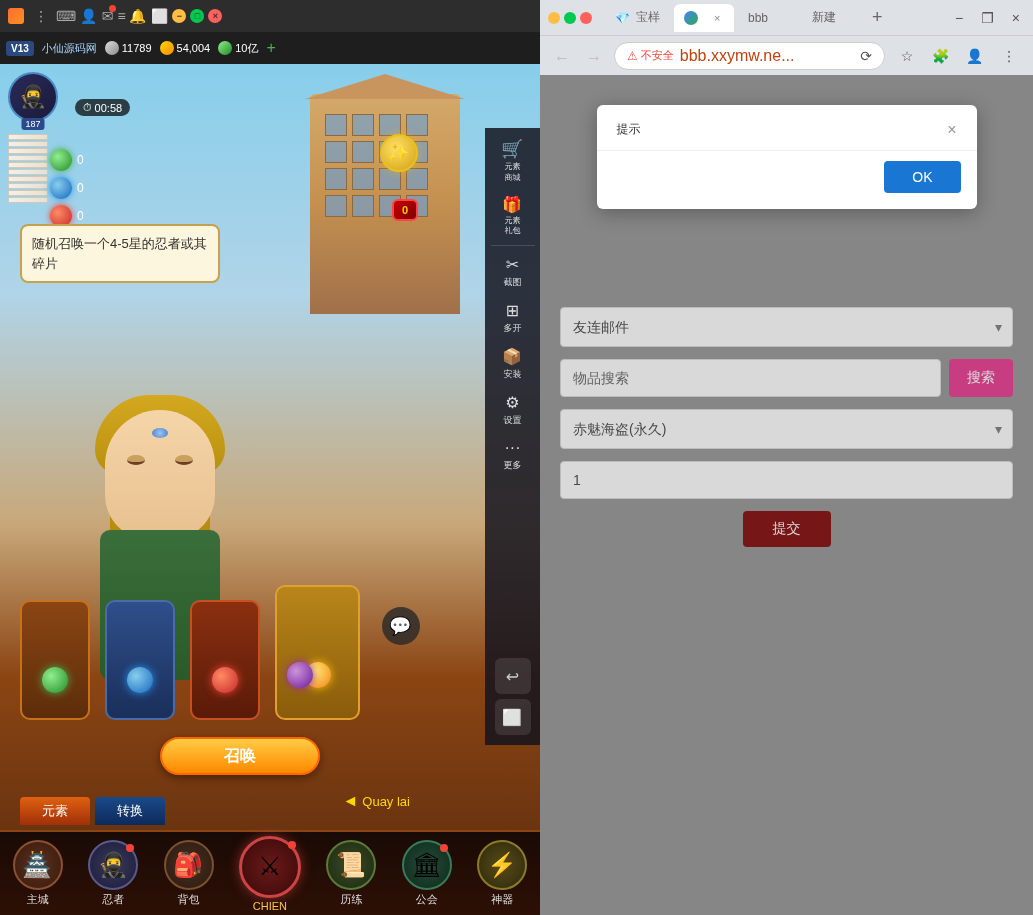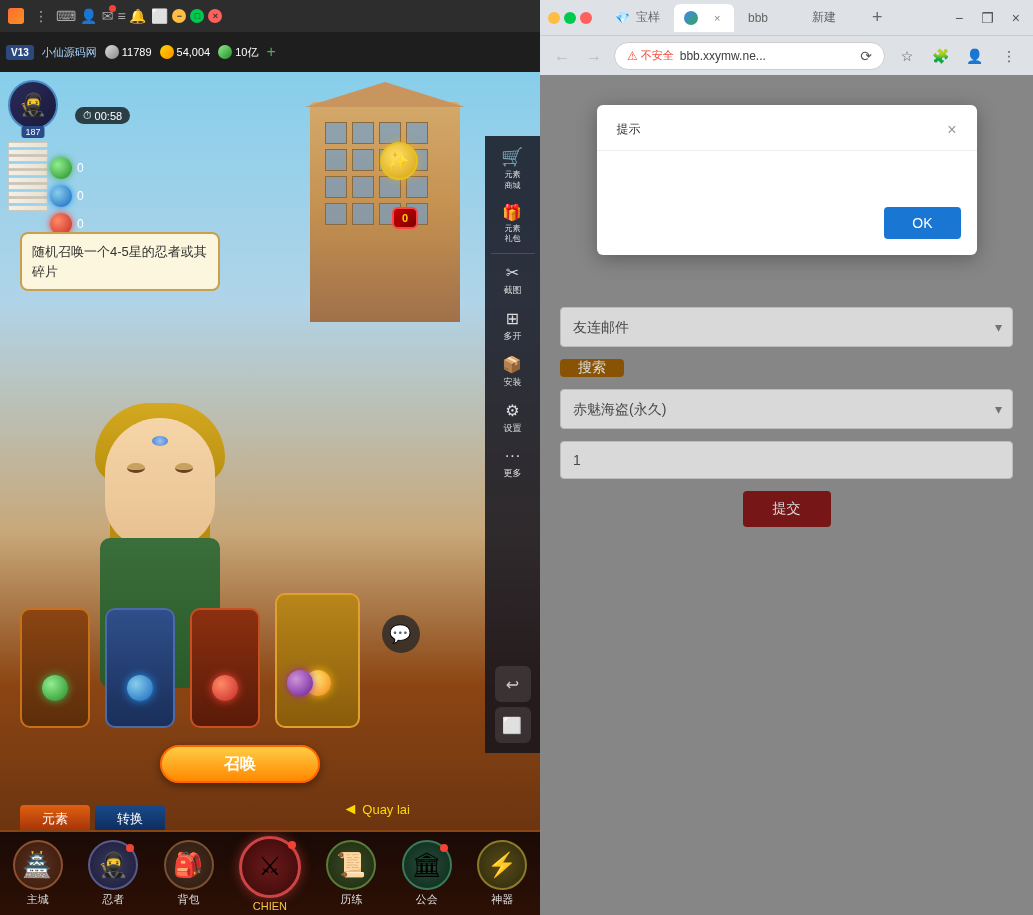--- a/index.html
+++ b/index.html
@@ -47,21 +47,21 @@
       font-weight: bold;
     }
     .tb-btn.minimize { background: #ffbd44; }
     .tb-btn.maximize { background: #00ca4e; }
     .tb-btn.close { background: #ff605c; }
     .tb-more { color: #aaa; font-size: 14px; cursor: pointer; padding: 0 4px; }
 
     
     .game-toolbar {
       width: 100%;
-      height: 40px;
+      height: 32px;
       background: #1e1e1e;
       display: flex;
       align-items: center;
       padding: 0 6px;
       gap: 8px;
     }
     .game-toolbar .level-badge {
       background: #2a4a7f;
       color: #fff;
       font-size: 10px;
@@ -479,21 +479,21 @@
       border-radius: 14px;
       display: flex;
       align-items: center;
       padding: 0 12px;
       gap: 6px;
     }
     .not-secure {
       color: #f44336; font-size: 11px; display: flex; align-items: center; gap: 3px;
     }
     .lock-warn { font-size: 12px; }
-    .address-url { font-size: 12px; color: #404040; }
+    .address-url { font-size: 16px; color: #c2410c; }
     .address-reload {
       margin-left: auto; color: #555; font-size: 14px; cursor: pointer;
     }
     .address-extra {
       display: flex; gap: 6px; align-items: center;
     }
     .addr-btn {
       color: #555; font-size: 14px; cursor: pointer;
       width: 28px; height: 28px;
       display: flex; align-items: center; justify-content: center;
@@ -566,21 +566,20 @@
     }
     .ok-btn {
       background: #1976d2;
       color: #fff;
       border: none;
       border-radius: 4px;
       padding: 8px 28px;
       font-size: 14px;
       cursor: pointer;
       font-weight: 500;
-      margin-top: 46px;
     }
 
     
     .form-area {
       position: absolute;
       top: 0; left: 0;
       width: 100%;
       padding: 20px;
       display: flex;
       flex-direction: column;
@@ -622,21 +621,21 @@
       height: 38px;
       padding: 0 12px;
       border: 1px solid #ddd;
       border-radius: 4px;
       font-size: 14px;
       color: #555;
       outline: none;
       background: #fff;
     }
     .search-btn {
-      background: #a16207;
+      background: #ec4899;
       color: #fff;
       border: none;
       border-radius: 4px;
       padding: 0 18px;
       font-size: 14px;
       cursor: pointer;
     }
     .quantity-input {
       width: 100%;
       height: 38px;
@@ -1012,20 +1011,21 @@
       <div style="height:200px;"></div>
 
       <div class="form-select-wrapper">
         <select class="form-select">
           <option>友连邮件</option>
         </select>
         <span class="select-arrow">▾</span>
       </div>
 
       <div class="search-row">
+        <input class="search-input" type="text" placeholder="物品搜索" style="">
         <button class="search-btn">
           <span>搜索</span>
         </button>
       </div>
 
       <div class="form-select-wrapper">
         <select class="form-select">
           <option>赤魅海盗(永久)</option>
         </select>
         <span class="select-arrow">▾</span>

